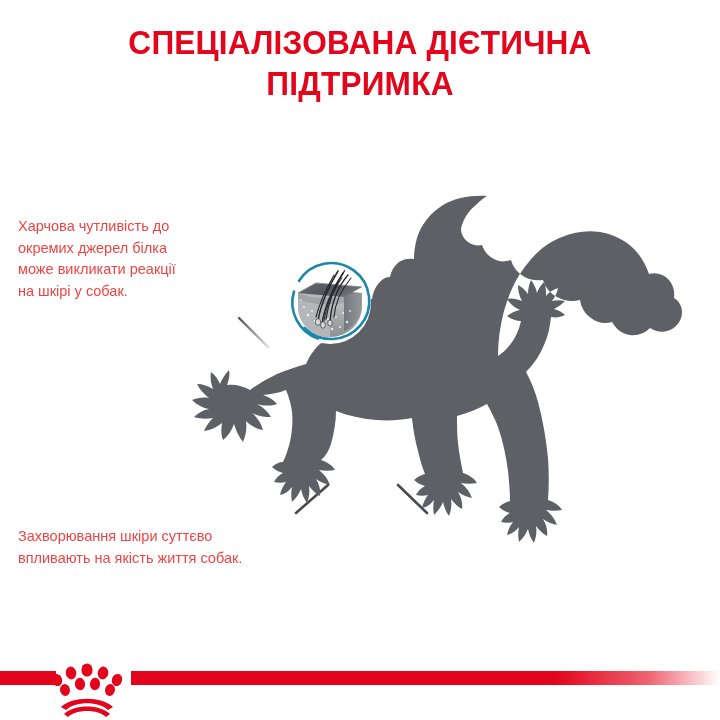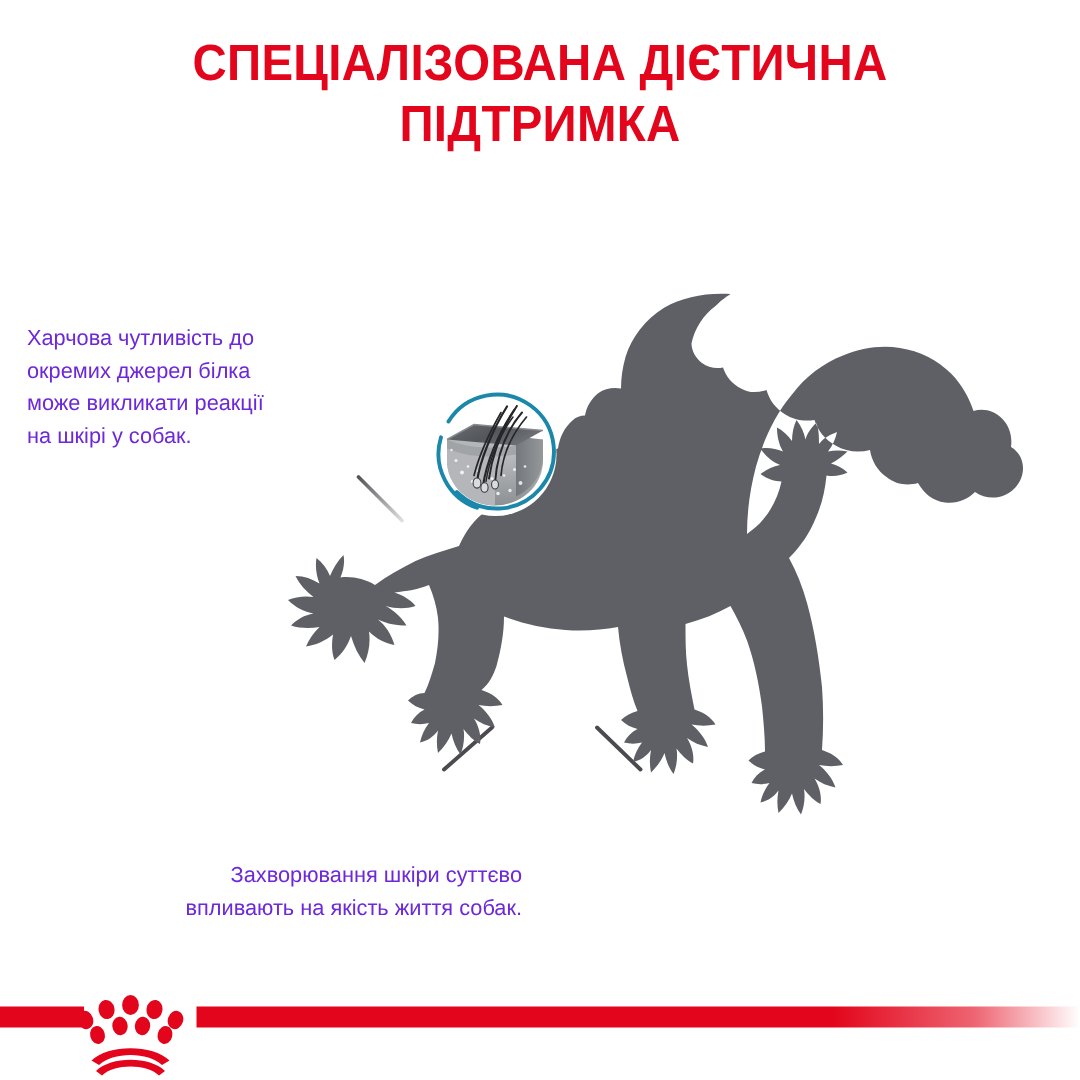--- a/index.html
+++ b/index.html
@@ -35,41 +35,40 @@
     white-space: pre-line;
     transform: scaleX(0.93);
     transform-origin: 360px 0;
   }
 
   
   .callout {
     position: absolute;
     font-size: 14.5px;
     line-height: 21.5px;
-    color: #6d28d9;
+    color: #ef4444;
     white-space: pre-line;
   }
   #callout-skin-reaction {
     left: 18px;
     top: 216px;
     width: 250px;
     text-align: left;
   }
   #callout-gi {
     right: 16px;
     top: 409px;
     width: 236px;
     text-align: right;
   }
   #callout-quality-of-life {
     left: 18px;
     top: 526px;
     width: 330px;
-    text-align: right;
-    margin-top: 48px;
+    text-align: left;
   }
 
   
   #leaders {
     position: absolute;
     left: 0;
     top: 0;
     width: 720px;
     height: 720px;
     pointer-events: none;

